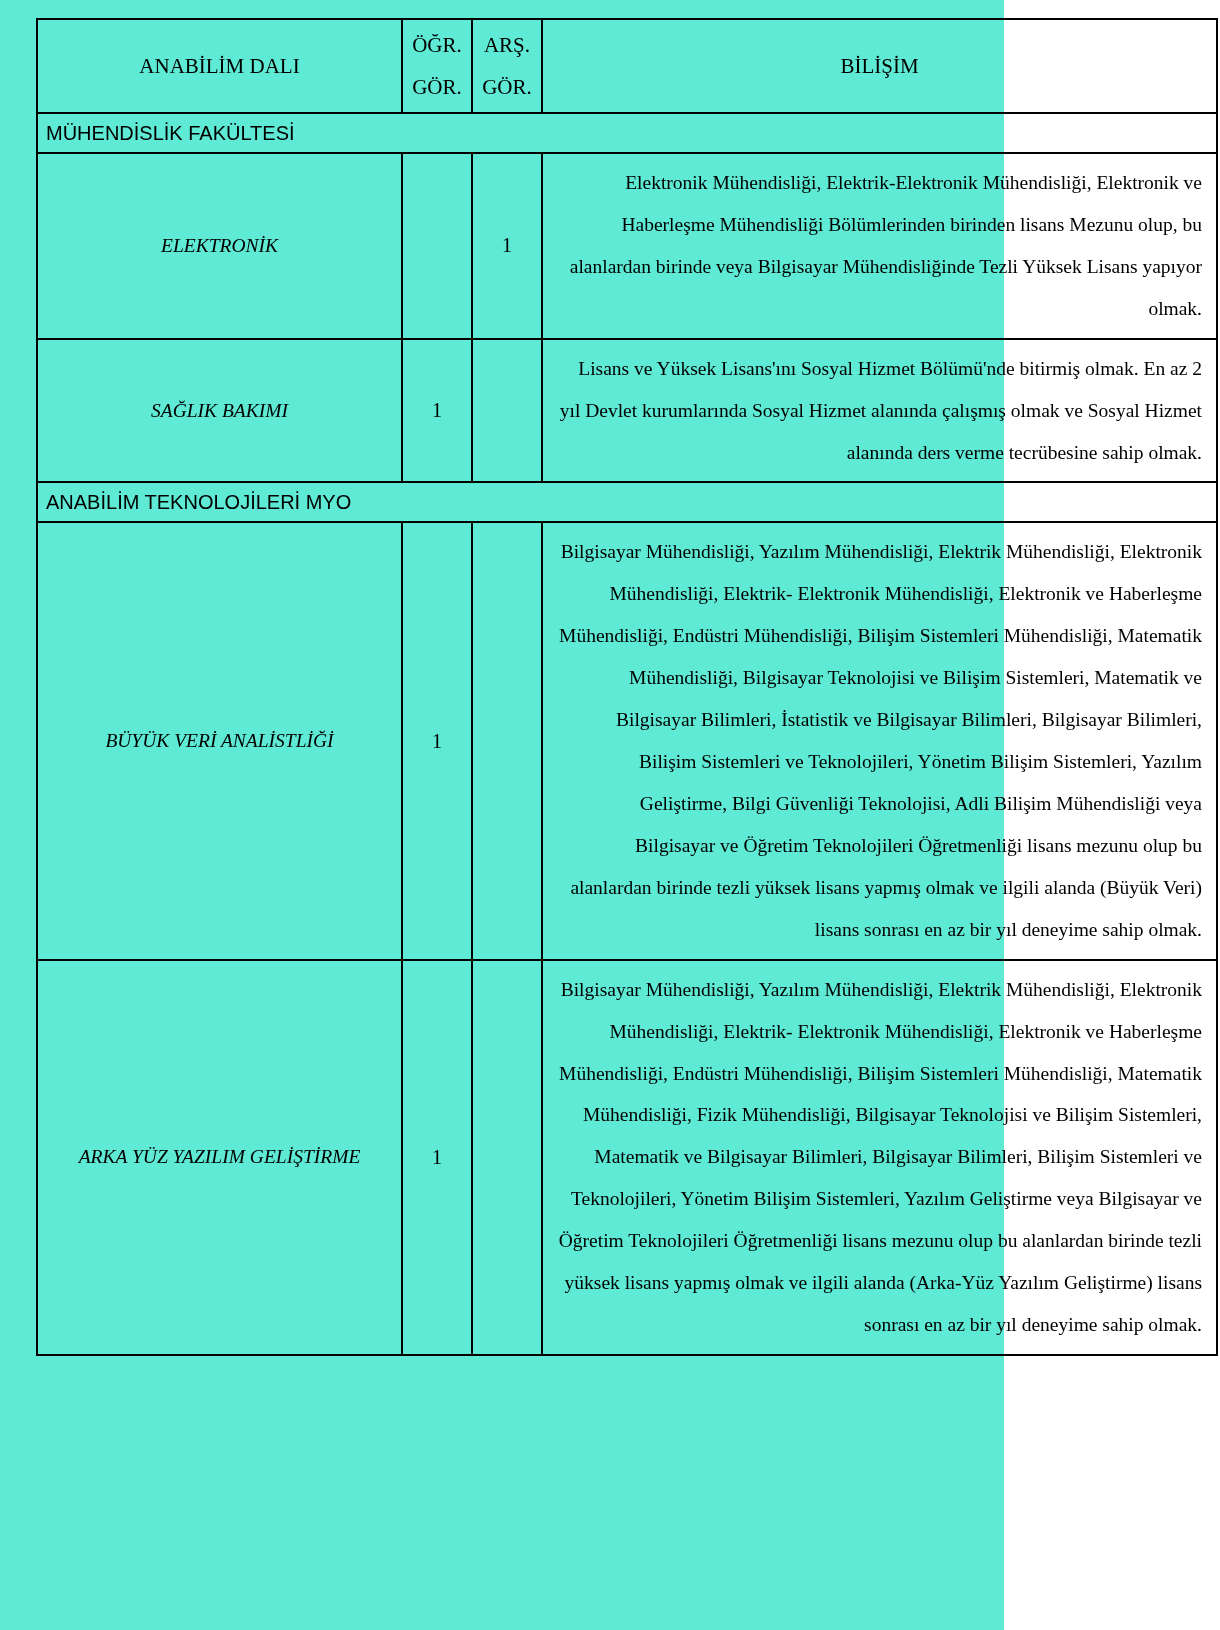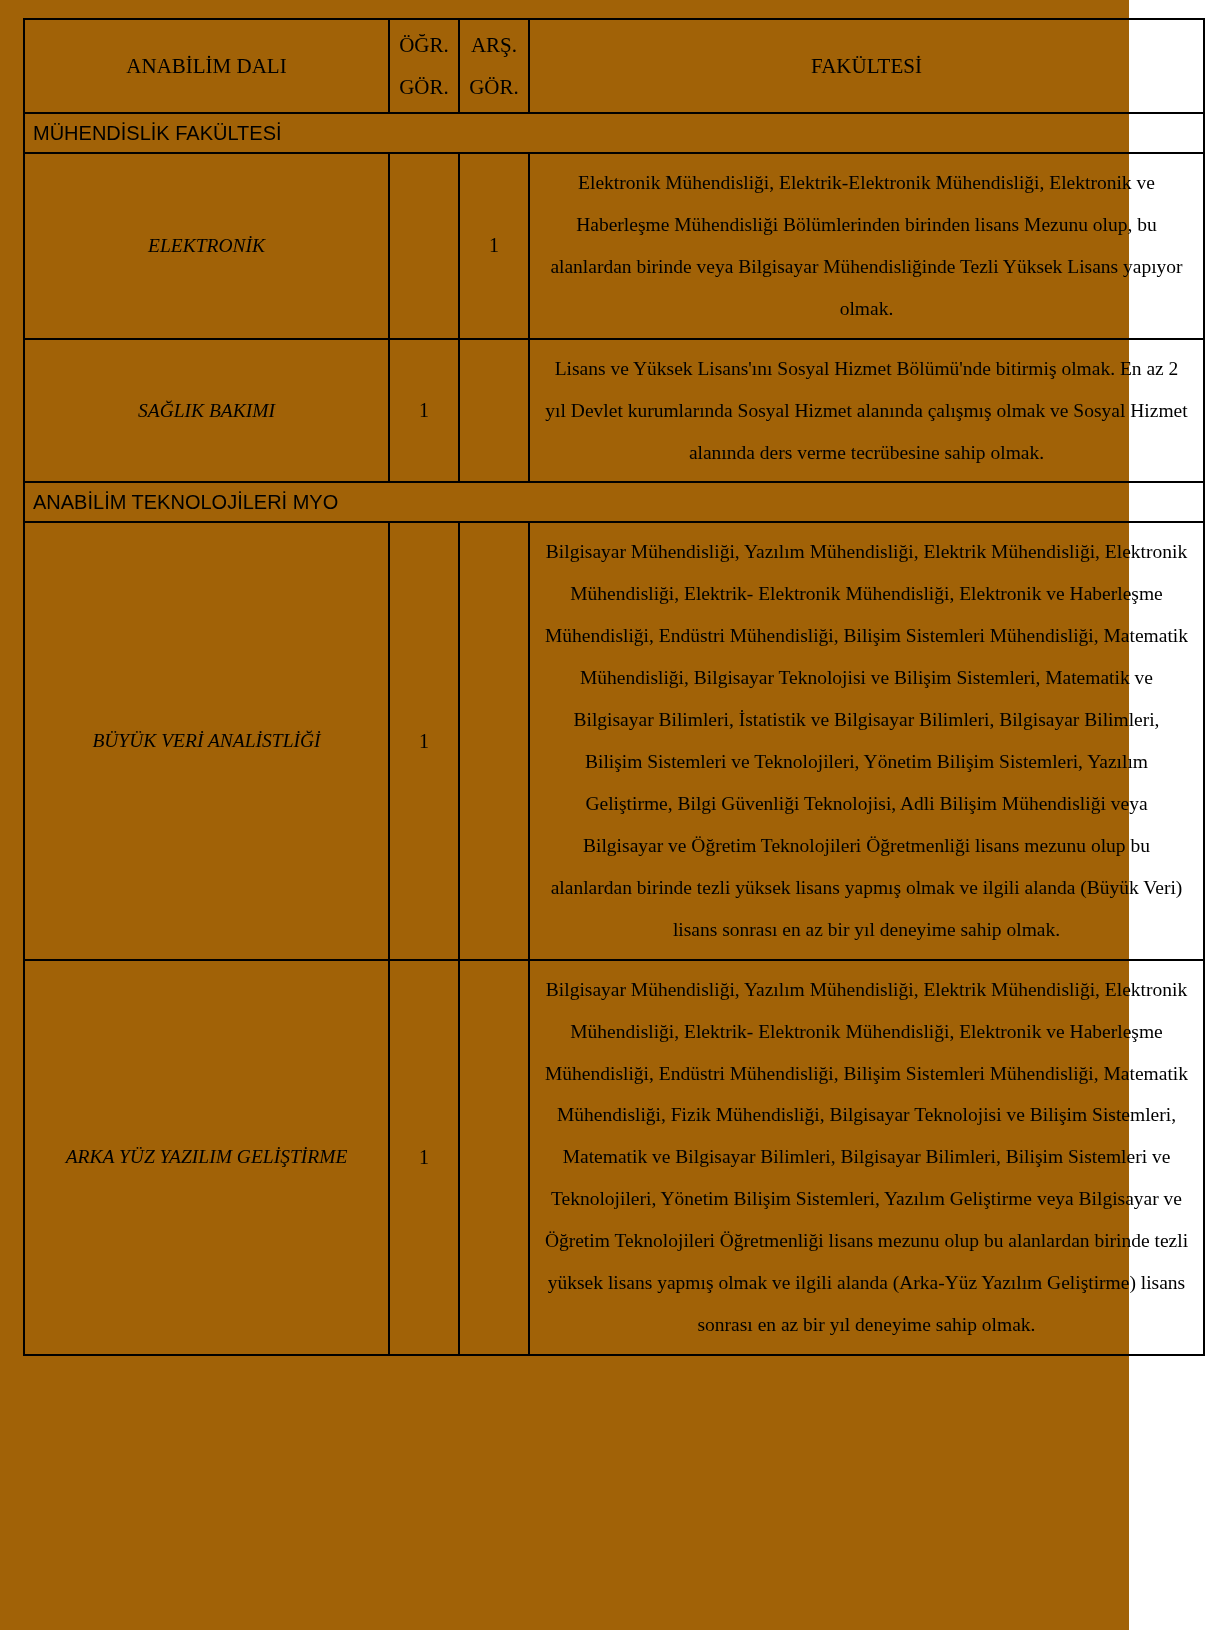--- a/index.html
+++ b/index.html
@@ -3,25 +3,25 @@
 <meta charset="utf-8">
 <style>
   html, body {
     margin: 0;
     padding: 0;
     background: #ffffff;
     font-family: "Liberation Serif", serif;
     color: #000000;
   }
   .page {
-    width: 1129px;
+    width: 1004px;
     min-height: 1630px;
     box-sizing: border-box;
-    padding: 18px 23px;
-    background: #a16207;
+    padding: 18px 36px;
+    background: #5eead4;
   }
   table.positions {
     border-collapse: collapse;
     table-layout: fixed;
     width: 1180px;
   }
   table.positions th,
   table.positions td {
     border: 2px solid #000000;
     box-sizing: border-box;
@@ -55,21 +55,21 @@
     padding: 4px 6px;
     font-style: italic;
   }
   td.num {
     font-size: 20px;
     text-align: center;
     padding: 4px 2px;
   }
   td.desc {
     font-size: 19.5px;
-    text-align: center;
+    text-align: right;
     line-height: 2.15;
     padding: 8px 14px 8px 14px;
   }
 </style>
 </head>
 <body>
 
 <div class="page">
   <table class="positions">
     <colgroup>
@@ -82,21 +82,21 @@
       <tr class="header-row">
         <th>ANABİLİM DALI</th>
         <th class="two-line">
           <span>ÖĞR.</span>
           <span>GÖR.</span>
         </th>
         <th class="two-line">
           <span>ARŞ.</span>
           <span>GÖR.</span>
         </th>
-        <th>FAKÜLTESİ</th>
+        <th>BİLİŞİM</th>
       </tr>
     </thead>
     <tbody>
       <tr>
         <td class="section" colspan="4">MÜHENDİSLİK FAKÜLTESİ</td>
       </tr>
       <tr>
         <td class="dept">ELEKTRONİK</td>
         <td class="num"></td>
         <td class="num">1</td>

